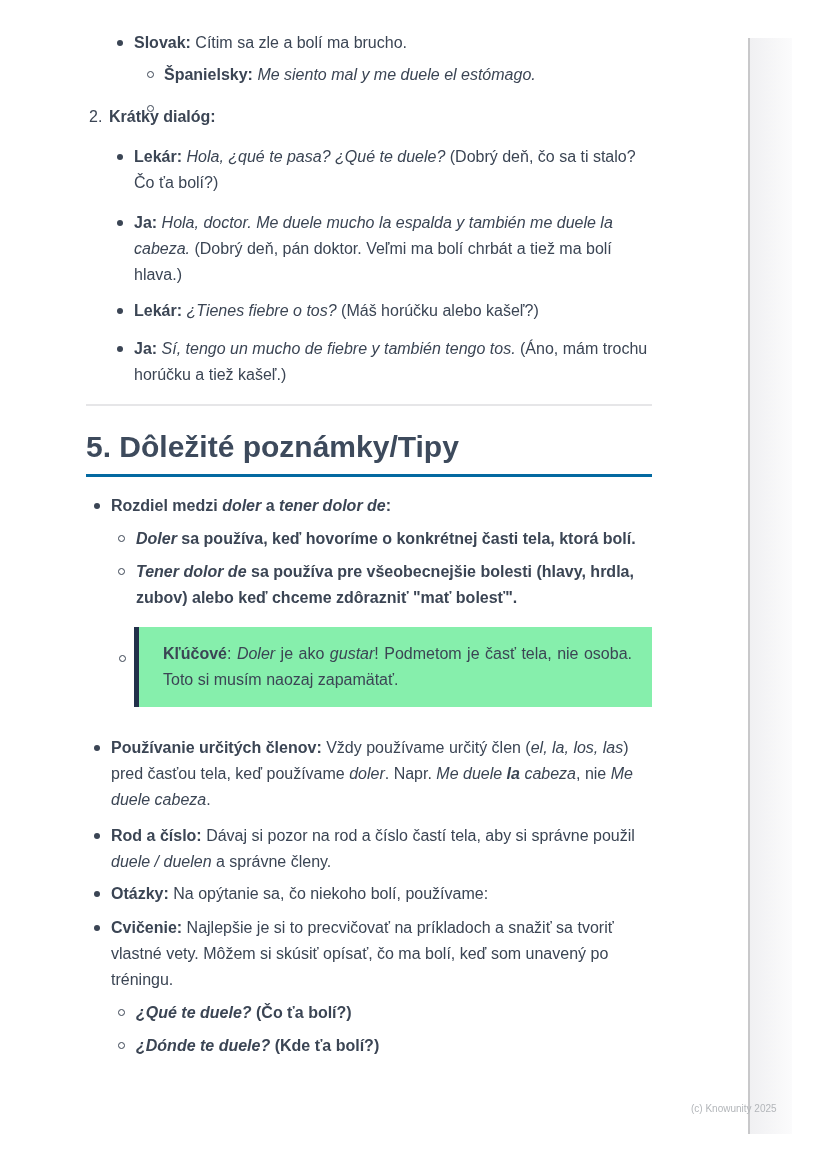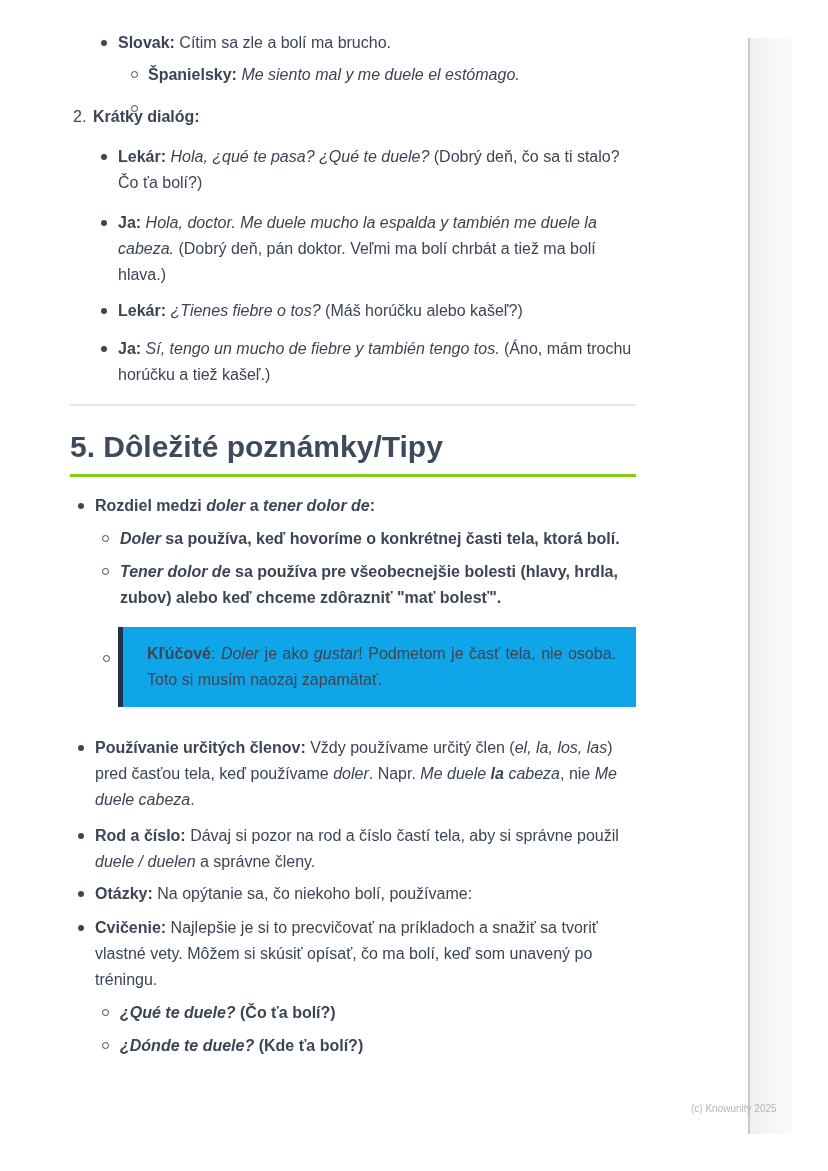--- a/index.html
+++ b/index.html
@@ -2,21 +2,21 @@
 <html lang="sk"><head>
 <meta charset="utf-8">
 <style>
   html,body{margin:0;padding:0;}
   body{
     width:828px;height:1171px;position:relative;overflow:hidden;
     background:#ffffff;
     font-family:"Liberation Sans","DejaVu Sans",sans-serif;
     color:#3b4554;
   }
-  .doc{position:absolute;left:70px;top:30px;width:566px;}
+  .doc{position:absolute;left:86px;top:30px;width:566px;}
   .r{position:relative;font-size:16px;line-height:26px;color:#3b4554;}
   .seg-b{font-weight:700;}
   .seg-i{font-style:italic;text-align:right;}
   .seg-bi{font-weight:700;font-style:italic;}
 
   
   .li1a{padding-left:48px;}
   .li1a > .dot{left:31px;}
   .li2a{padding-left:78px;}
   .li2a > .ring{left:61px;}
@@ -28,27 +28,27 @@
   .li1b > .dot{left:8px;}
   .li2b{padding-left:50px;font-weight:bold;}
   .li2b > .ring{left:32px;}
 
   .dot{position:absolute;top:10px;width:6px;height:6px;border-radius:50%;background:#3b4554;}
   .ring{position:absolute;top:9px;width:7px;height:7px;border-radius:50%;border:1.5px solid #3b4554;box-sizing:border-box;background:transparent;}
 
   .divider{height:2px;background:#e6e6e8;margin-top:16px;}
   .h2{
     margin-top:22px;font-size:30px;line-height:38px;font-weight:700;color:#3d4a5c;
-    padding-bottom:8px;border-bottom:3px solid #84cc16;
+    padding-bottom:8px;border-bottom:3px solid #0369a1;
   }
 
   .callout-row{padding-left:48px;}
   .callout-row > .ring{left:33px;top:28px;}
   .callout{
-    border-left:5px solid #22304a;background:#0ea5e9;
+    border-left:5px solid #22304a;background:#86efac;
     padding:14px 20px 14px 24px;text-align:justify;box-sizing:border-box;
   }
 
   .mt6{margin-top:6px}.mt7{margin-top:7px}.mt8{margin-top:8px}
   .mt10{margin-top:10px}.mt12{margin-top:12px}.mt14{margin-top:14px}
   .mt16{margin-top:16px}.mt28{margin-top:28px}
 
   .scroll-strip{
     position:absolute;left:748px;top:38px;width:42px;height:1096px;
     background:linear-gradient(to right,#f0f0f2,#fbfbfc);

